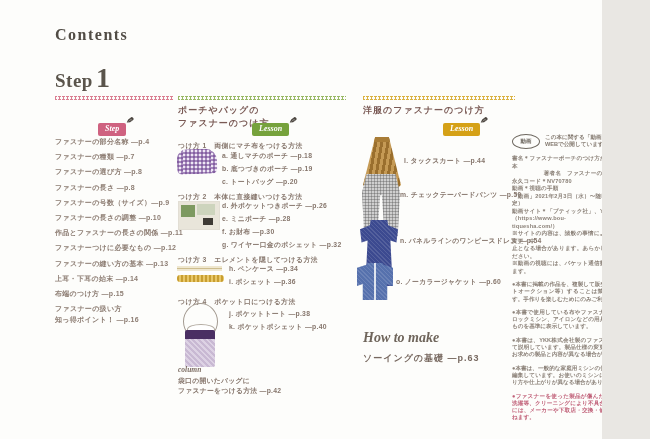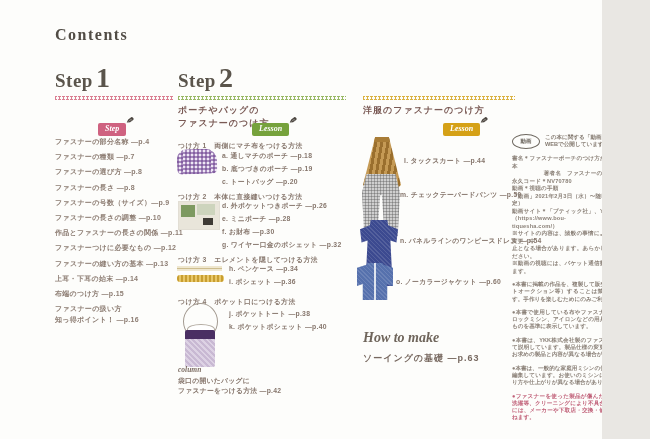--- a/index.html
+++ b/index.html
@@ -111,23 +111,20 @@
     <div class="row">ファスナーの長さの調整 —p.10</div>
     <div class="row">作品とファスナーの長さの関係 —p.11</div>
     <div class="row">ファスナーつけに必要なもの —p.12</div>
     <div class="row">ファスナーの縫い方の基本 —p.13</div>
     <div class="row">上耳・下耳の始末 —p.14</div>
     <div class="row">布端のつけ方 —p.15</div>
     <div class="row tight">ファスナーの扱い方</div>
     <div class="row tight">知っ得ポイント！ —p.16</div>
   </div>
 
-  <div class="abs serif step-head" style="left:178px;top:62px;">
-    <span class="step-word">Step</span><span class="step-num">2</span>
-  </div>
   <div class="abs zz" style="left:178px;top:96px;width:168px;--c:#88ad4b;"></div>
   <div class="abs col-heading" style="left:178px;top:104px;">
     <div>ポーチやバッグの</div>
     <div>ファスナーのつけ方</div>
   </div>
   <div class="abs" style="left:252px;top:117px;">
     <span class="badge badge-green"><span>Lesson</span><span class="pencil">✎</span></span>
   </div>
 
   <div class="abs sec-title" style="left:178px;top:141px;">つけ方 1　両側にマチ布をつける方法</div>

